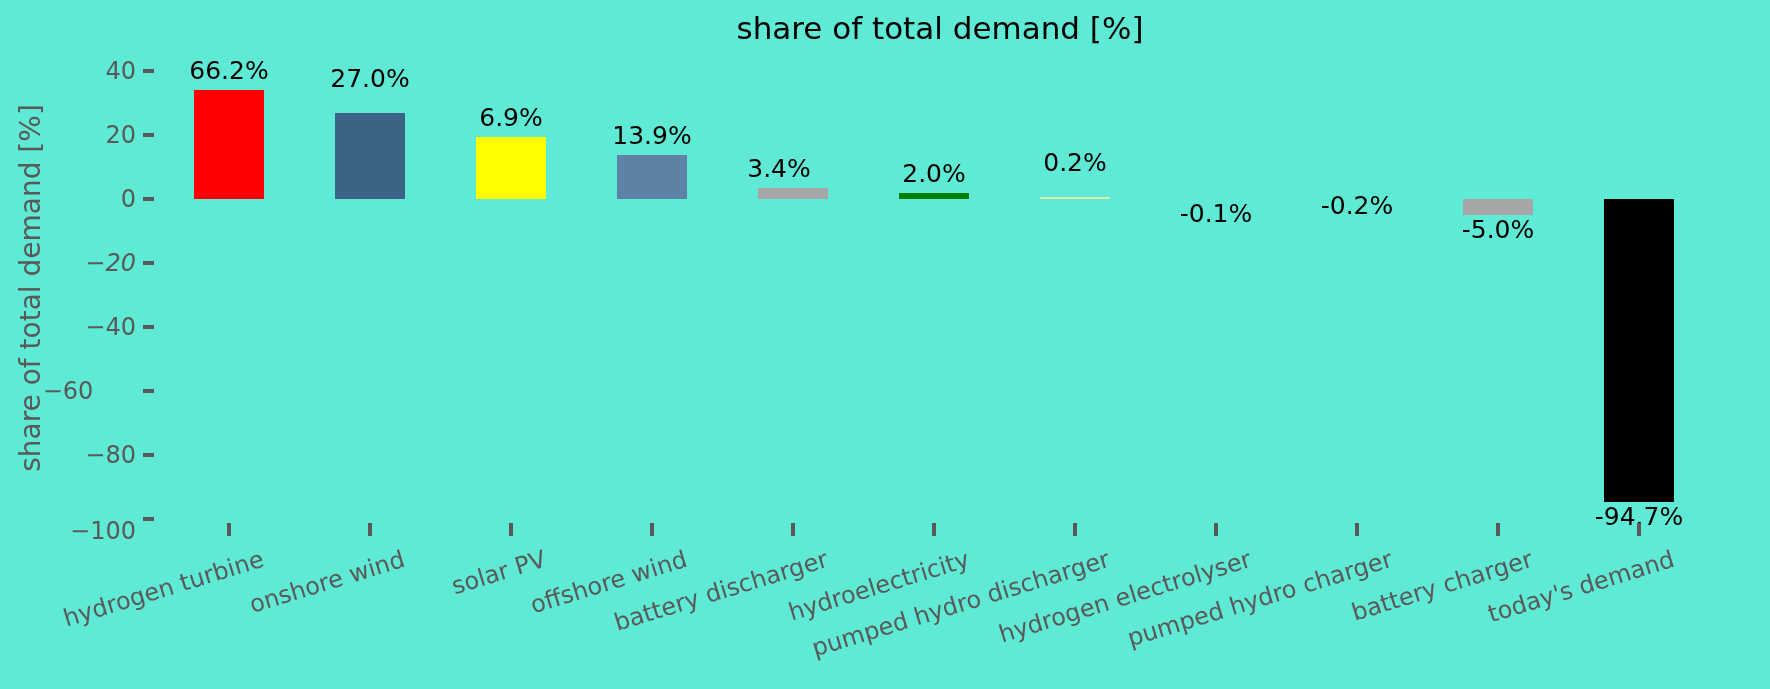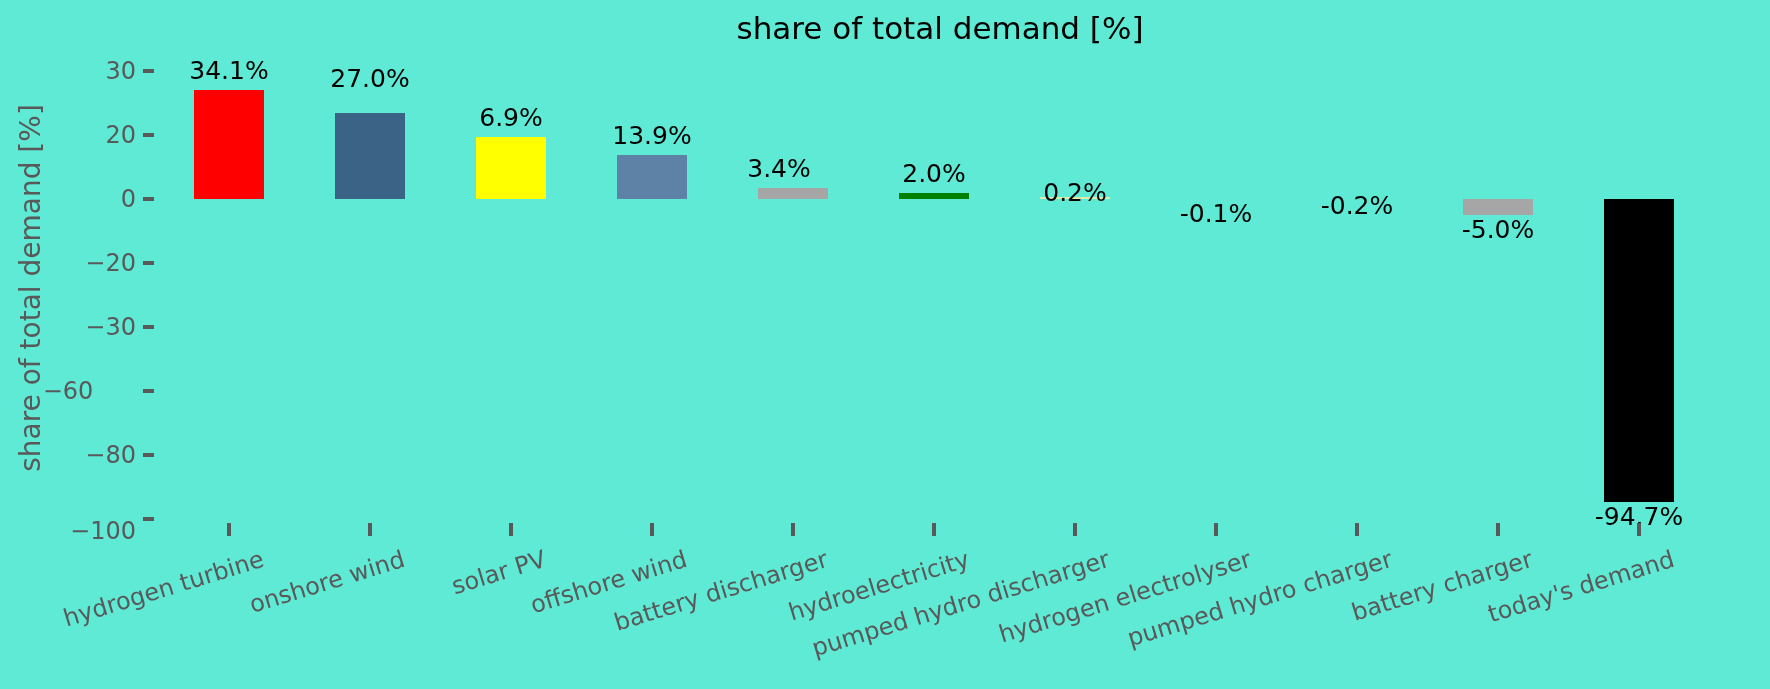--- a/index.html
+++ b/index.html
@@ -82,37 +82,37 @@
   }
 </style>
 </head>
 <body>
 
 <div id="figure">
   <div class="chart-title">share of total demand [%]</div>
   <div class="y-axis-label">share of total demand [%]</div>
   <div id="plot">
       <div class="ytick-dash" style="top: 69px;"></div>
-      <div class="ytick-label" style="top: 56px;">30</div>
+      <div class="ytick-label" style="top: 56px;">40</div>
       <div class="ytick-dash" style="top: 133px;"></div>
       <div class="ytick-label" style="top: 120px;">20</div>
       <div class="ytick-dash" style="top: 197px;"></div>
       <div class="ytick-label" style="top: 184px;">0</div>
       <div class="ytick-dash" style="top: 261px;"></div>
-      <div class="ytick-label" style="top: 248px;">−20</div>
+      <div class="ytick-label" style="top: 248px; font-style: italic;">−20</div>
       <div class="ytick-dash" style="top: 325px;"></div>
-      <div class="ytick-label" style="top: 312px;">−30</div>
+      <div class="ytick-label" style="top: 312px;">−40</div>
       <div class="ytick-dash" style="top: 389px;"></div>
       <div class="ytick-label" style="top: 376px; text-align: center;">−60</div>
       <div class="ytick-dash" style="top: 453px;"></div>
       <div class="ytick-label" style="top: 440px;">−80</div>
       <div class="ytick-dash" style="top: 517px;"></div>
       <div class="ytick-label" style="top: 516px;">−100</div>
       <div class="bar" style="left: 194px; width: 70px; background: rgb(255, 0, 0); height: 109px; top: 90px;"></div>
-      <div class="bar-value-label" style="left: 119px; top: 56.88px;">34.1%</div>
+      <div class="bar-value-label" style="left: 119px; top: 56.88px;">66.2%</div>
       <div class="xtick-dash" style="left: 227px;"></div>
       <div class="xtick-label" style="right: 1511px;">hydrogen turbine</div>
       <div class="bar" style="left: 335px; width: 70px; background: rgb(58, 99, 134); height: 86px; top: 113px;"></div>
       <div class="bar-value-label" style="left: 260px; top: 65px;">27.0%</div>
       <div class="xtick-dash" style="left: 368px;"></div>
       <div class="xtick-label" style="right: 1370px;">onshore wind</div>
       <div class="bar" style="left: 476px; width: 70px; background: rgb(255, 255, 0); height: 62px; top: 137px;"></div>
       <div class="bar-value-label" style="left: 401px; top: 103.92px;">6.9%</div>
       <div class="xtick-dash" style="left: 509px;"></div>
       <div class="xtick-label" style="right: 1229px;">solar PV</div>
@@ -122,21 +122,21 @@
       <div class="xtick-label" style="right: 1088px;">offshore wind</div>
       <div class="bar" style="left: 758px; width: 70px; background: rgb(166, 166, 166); height: 11px; top: 188px;"></div>
       <div class="bar-value-label" style="left: 669px; top: 155.12px;">3.4%</div>
       <div class="xtick-dash" style="left: 791px;"></div>
       <div class="xtick-label" style="right: 947px;">battery discharger</div>
       <div class="bar" style="left: 899px; width: 70px; background: rgb(0, 128, 0); height: 6px; top: 193px;"></div>
       <div class="bar-value-label" style="left: 824px; top: 159.6px;">2.0%</div>
       <div class="xtick-dash" style="left: 932px;"></div>
       <div class="xtick-label" style="right: 806px;">hydroelectricity</div>
       <div class="bar" style="left: 1040px; width: 70px; background: rgb(220, 236, 170); height: 2px; top: 197px;"></div>
-      <div class="bar-value-label" style="left: 965px; top: 179px;">0.2%</div>
+      <div class="bar-value-label" style="left: 965px; top: 149px;">0.2%</div>
       <div class="xtick-dash" style="left: 1073px;"></div>
       <div class="xtick-label" style="right: 665px;">pumped hydro discharger</div>
       <div class="bar-value-label" style="left: 1106px; top: 200.32px;">-0.1%</div>
       <div class="xtick-dash" style="left: 1214px;"></div>
       <div class="xtick-label" style="right: 524px;">hydrogen electrolyser</div>
       <div class="bar-value-label" style="left: 1247px; top: 192px;">-0.2%</div>
       <div class="xtick-dash" style="left: 1355px;"></div>
       <div class="xtick-label" style="right: 383px;">pumped hydro charger</div>
       <div class="bar" style="left: 1463px; width: 70px; background: rgb(166, 166, 166); height: 16px; top: 199px;"></div>
       <div class="bar-value-label" style="left: 1388px; top: 216px;">-5.0%</div>

